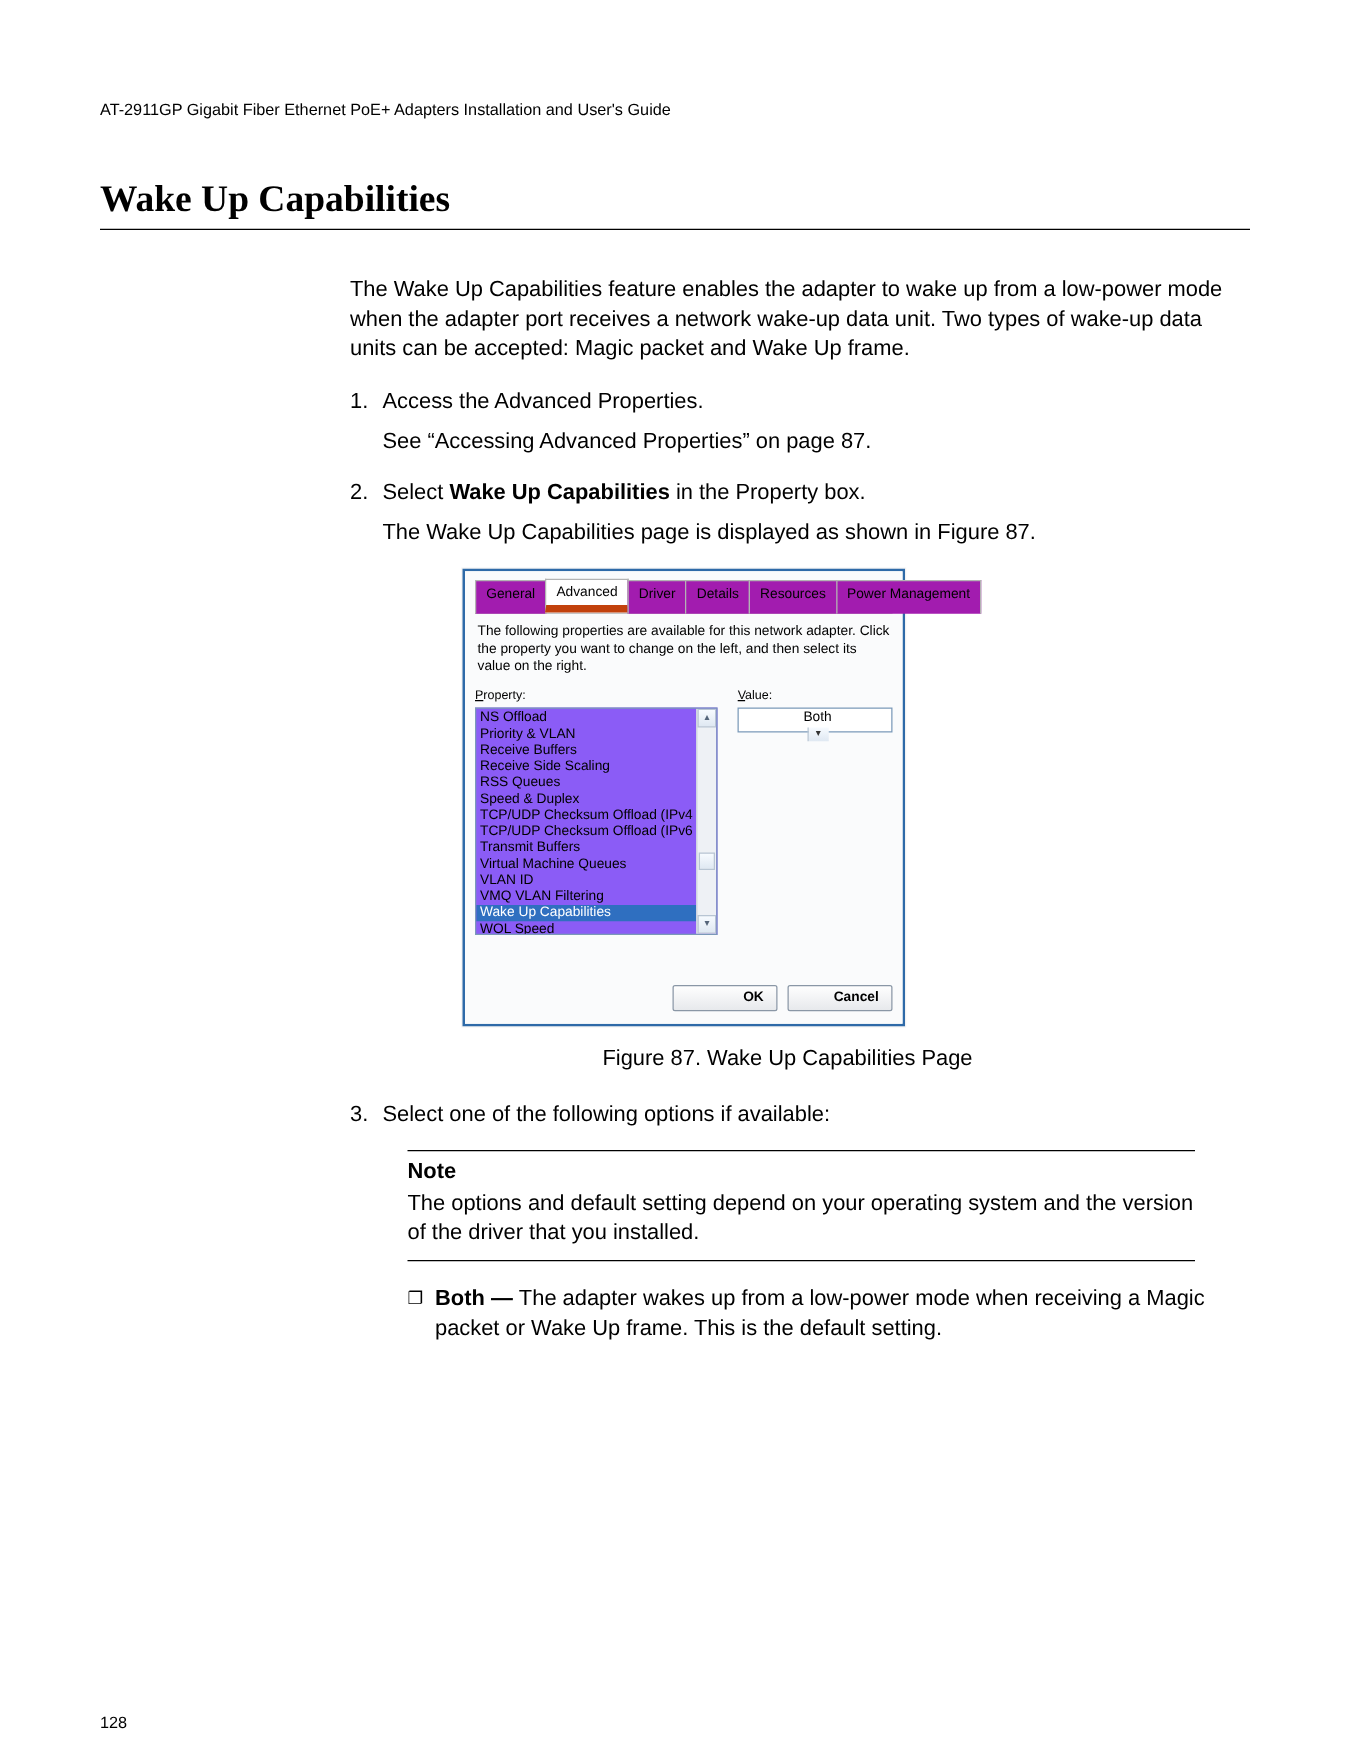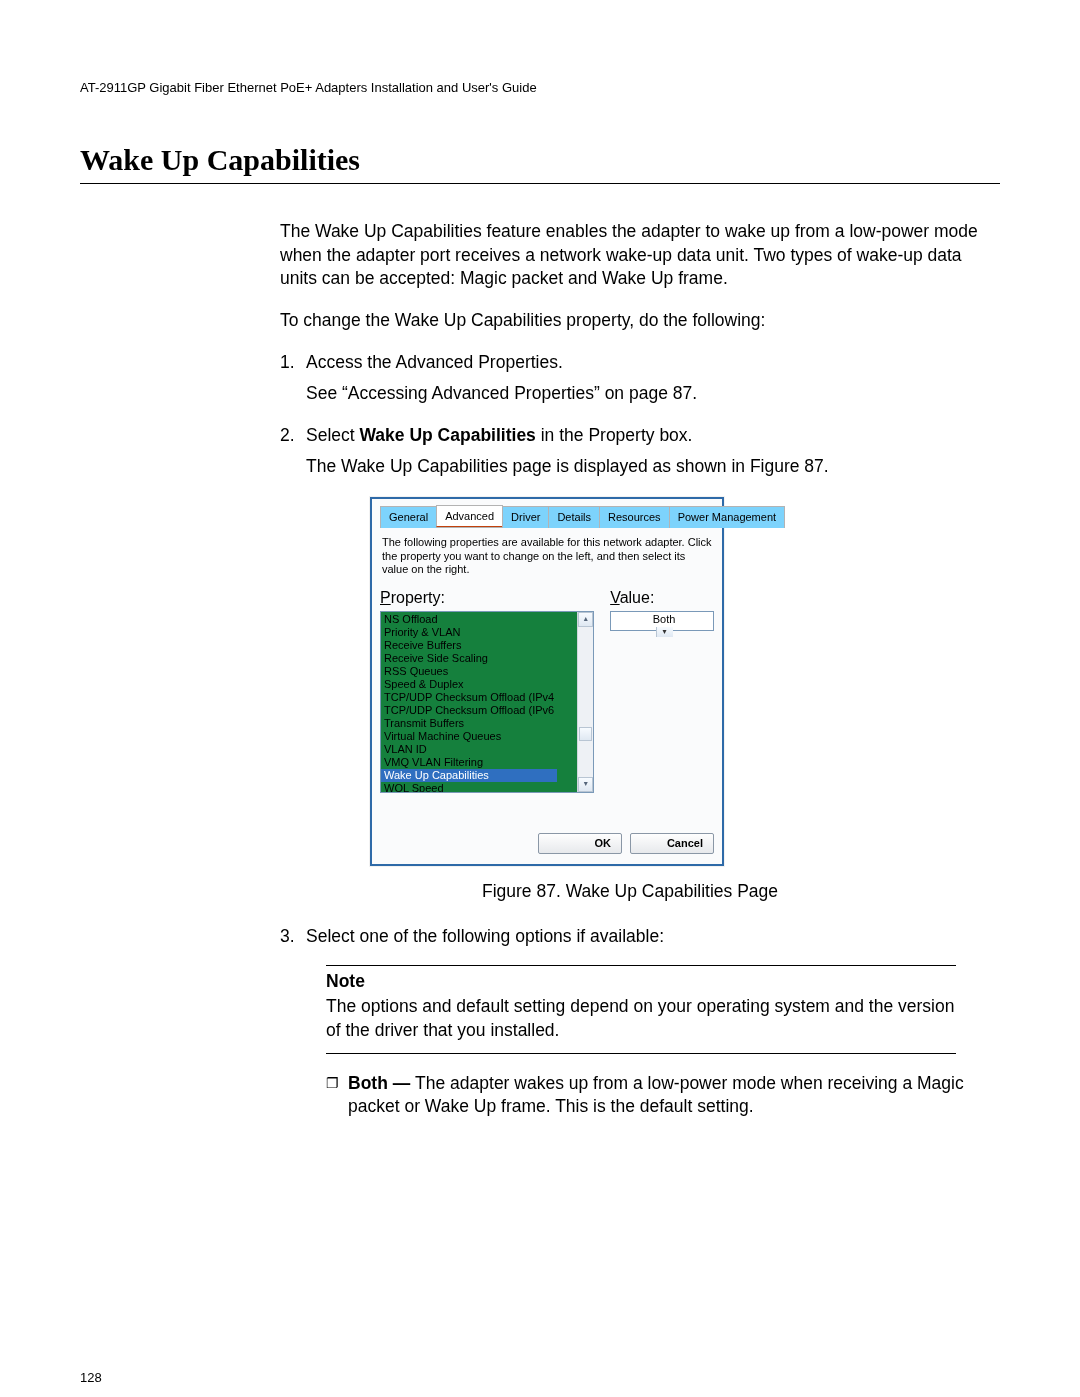--- a/index.html
+++ b/index.html
@@ -98,48 +98,47 @@
     display: flex;
     border-bottom: 1px solid #b3b3b3;
     font-size: 11px;
     margin-bottom: 8px;
   }
   .tab {
     padding: 3px 8px 2px 8px;
     border: 1px solid #b3b3b3;
     border-bottom: none;
     margin-right: -1px;
-    background: #7dd3fc;
+    background: #a21caf;
     position: relative;
     top: 1px;
     white-space: nowrap;
   }
   .tab.active {
     background: #fff;
-    border-bottom: 1px solid #c2410c;
+    border-bottom: 6px solid #c2410c;
     top: 0;
   }
   .desc-text {
     font-size: 11px;
     line-height: 1.25;
     margin: 4px 2px 10px 2px;
   }
   .pv-row { display: flex; gap: 16px; }
   .pv-col { flex: 1; }
-  .pv-label { font-size: 16px; margin-bottom: 2px; }
+  .pv-label { font-size: 10px; margin-bottom: 2px; }
   .pv-label .ul { text-decoration: underline; }
   .listbox {
     border: 1px solid #7a99b8;
-    background: #15803d;
+    background: #8b5cf6;
     height: 180px;
     font-size: 11px;
     overflow: hidden;
     position: relative;
     display: flex;
-    gap: 20px;
   }
   .listbox-items {
     flex: 1;
     padding: 1px 0;
   }
   .listbox-items div {
     padding: 0 3px;
     white-space: nowrap;
     line-height: 13px;
   }
@@ -235,21 +234,20 @@
 <div class="page">
 
   <div class="doc-header">AT-2911GP Gigabit Fiber Ethernet PoE+ Adapters Installation and User's Guide</div>
 
   <h1 class="section-title">Wake Up Capabilities</h1>
   <hr class="title-rule">
 
   <div class="body-col">
 
     <p class="para">The Wake Up Capabilities feature enables the adapter to wake up from a low-power mode when the adapter port receives a network wake-up data unit. Two types of wake-up data units can be accepted: Magic packet and Wake Up frame.</p>
-    <p class="para">To change the Wake Up Capabilities property, do the following:</p>
 
     <div class="step">
       <div class="step-num">1.</div>
       <div class="step-text">Access the Advanced Properties.</div>
     </div>
     <div class="substep">See “Accessing Advanced Properties” on page 87.</div>
 
     <div class="step">
       <div class="step-num">2.</div>
       <div class="step-text">

